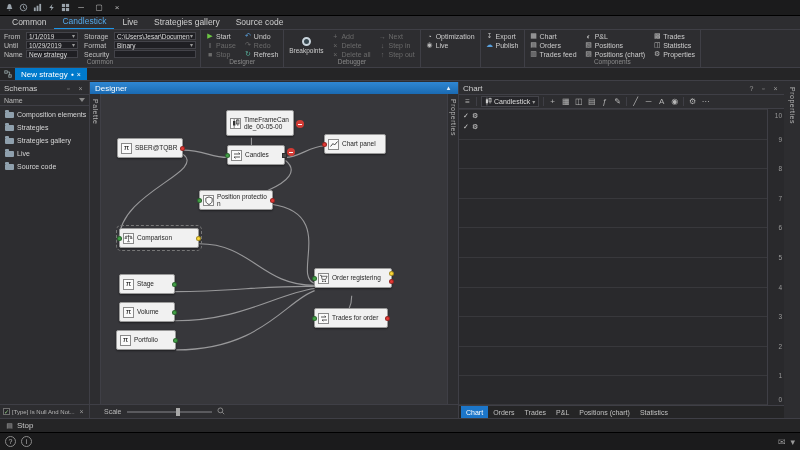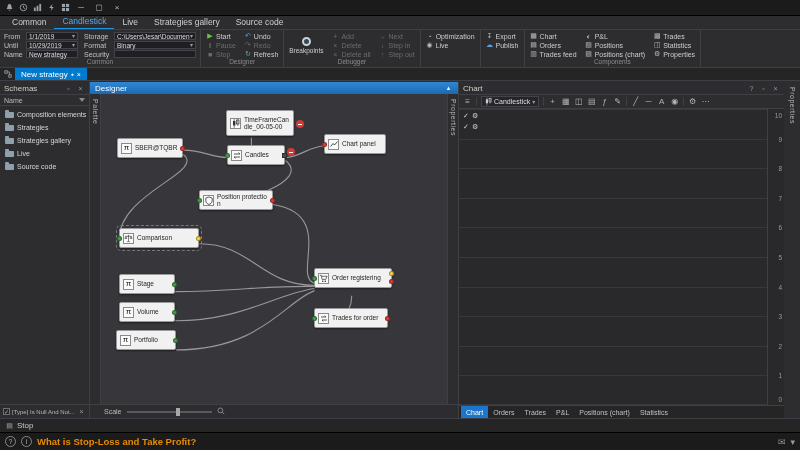--- a/index.html
+++ b/index.html
@@ -677,17 +677,16 @@
 </div>
 
 <div class="logsbar">
   <span class="ph-ico">▤</span>
   <span>Stop</span>
 </div>
 
 <div class="statusbar">
   <span class="circ">?</span>
   <span class="circ">i</span>
-  <span class="question">What is Stop-Loss and Take Profit?</span>
   <span style="flex:1"></span>
   <span class="sb-ico">✉</span>
   <span class="sb-ico">▾</span>
 </div>
 
 </body></html>

